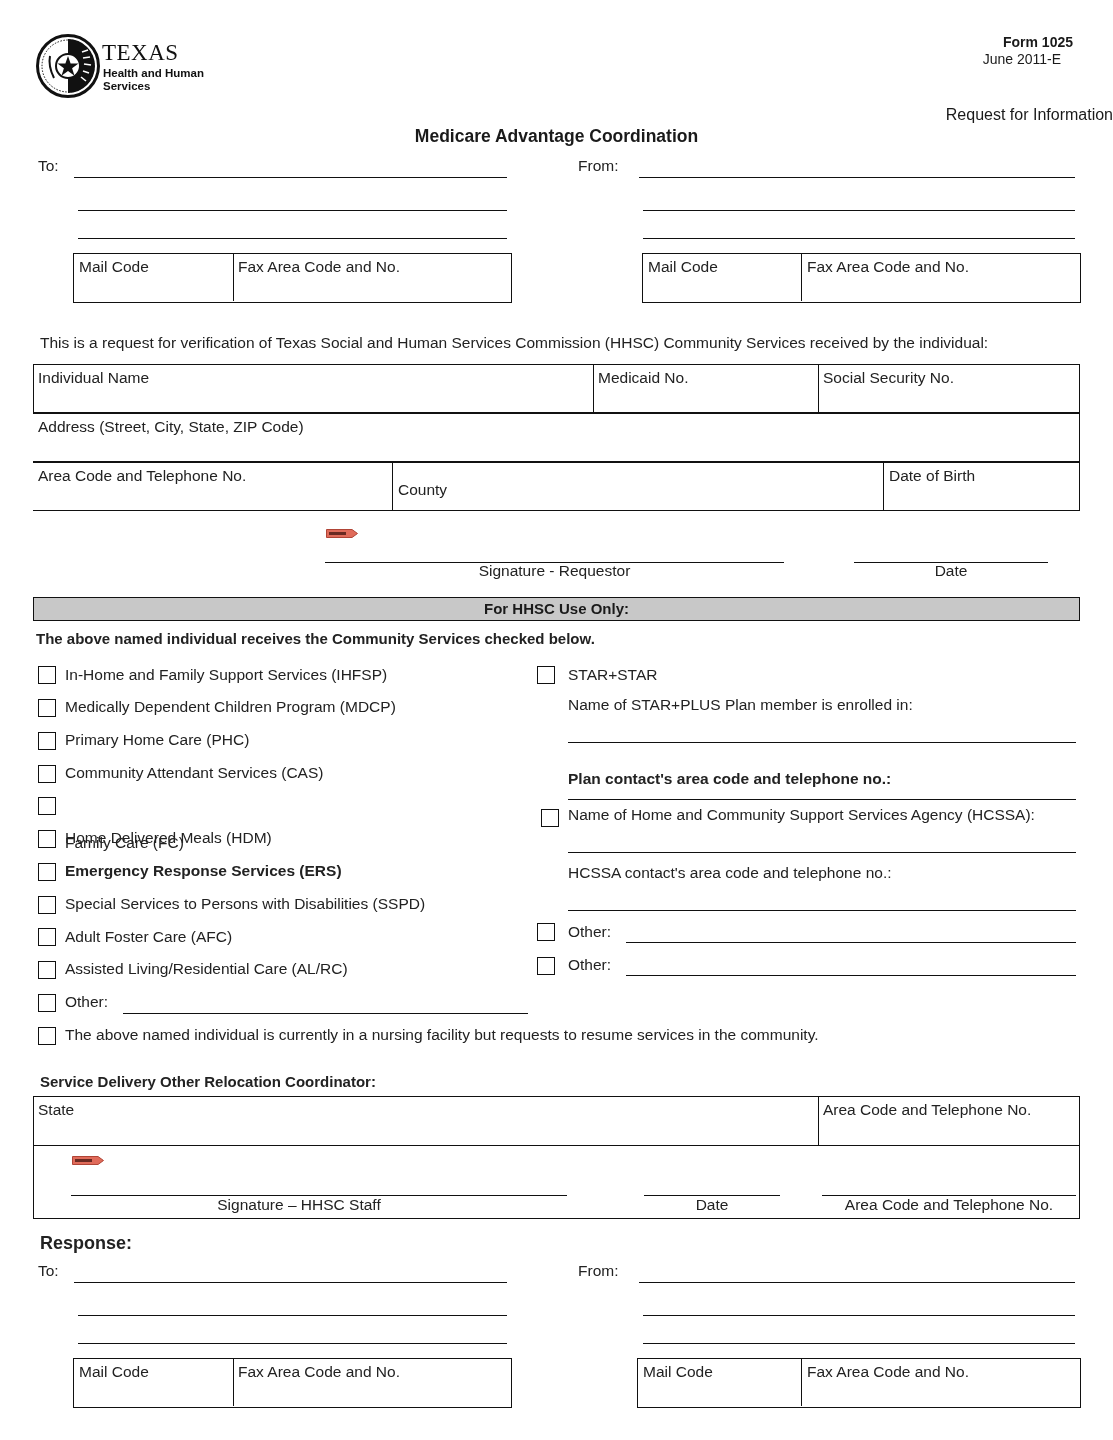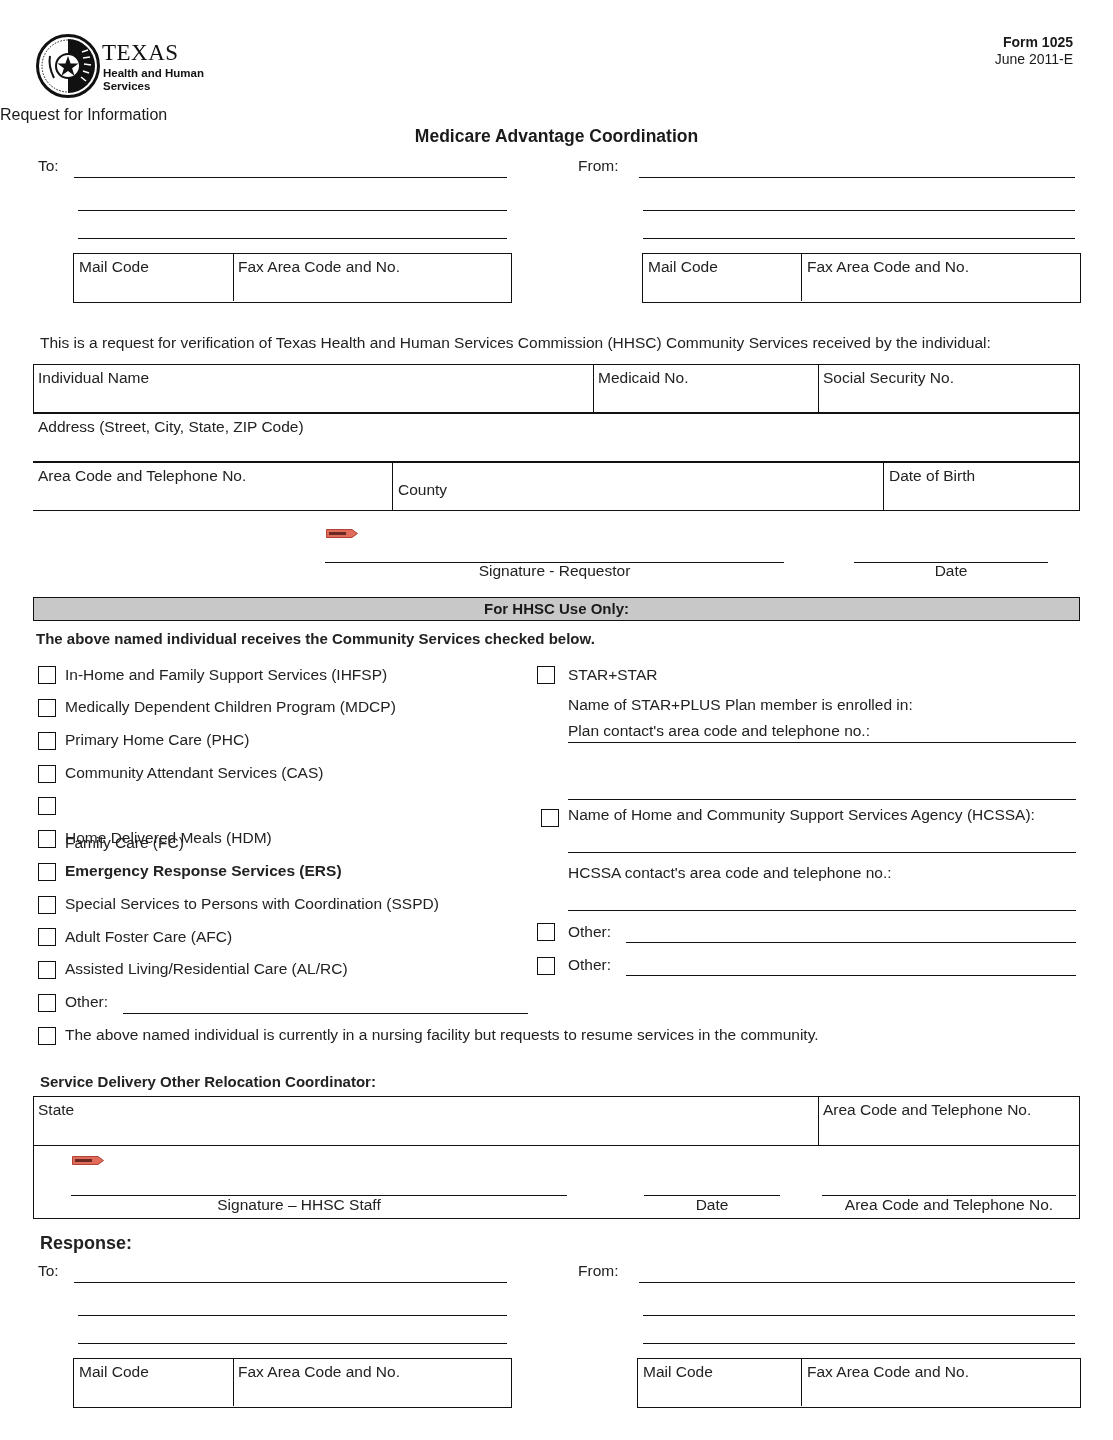--- a/index.html
+++ b/index.html
@@ -15,23 +15,23 @@
   .bold { font-weight:bold; }
   .sign-tag { position:absolute; width:32px; height:9px; }
 
   
   #logo { left:36px; top:34px; width:64px; height:64px; }
   #logo-texas { left:102px; top:40px; font-family:"Liberation Serif", serif; font-size:23px; letter-spacing:0.5px; color:#111; }
   #logo-hhs1 { left:103px; top:67px; font-size:11.5px; font-weight:bold; color:#111; }
   #logo-hhs2 { left:103px; top:80px; font-size:11.5px; font-weight:bold; color:#111; }
 
   #form-no { right:40px; top:34px; font-weight:bold; font-size:14px; text-align:right; }
-  #form-date { right:40px; top:51px; font-size:14px; text-align:right; }
-
-  #title-sub { left:0; width:1113px; top:106px; font-size:16px; text-align:left; }
+  #form-date { right:52px; top:51px; font-size:14px; text-align:right; }
+
+  #title-sub { left:0; width:1113px; top:106px; font-size:16px; text-align:right; }
   #title-main { left:0; width:1113px; top:126px; font-size:17.5px; font-weight:bold; text-align:center; }
 
   .hhsc-bar { position:absolute; left:33px; top:597px; width:1047px; height:24px; background:#c8c8c8; border:1.5px solid #111; box-sizing:border-box; }
 </style>
 </head>
 <body>
 
 <div id="logo" class="abs">
   <svg width="64" height="64" viewBox="0 0 64 64">
     <circle cx="32" cy="32" r="30.5" fill="#fff" stroke="#111" stroke-width="3"></circle>
@@ -79,21 +79,21 @@
   <div class="line" style="left:639px;top:177px;width:436px;"></div>
   <div class="line" style="left:643px;top:210px;width:432px;"></div>
   <div class="line" style="left:643px;top:238px;width:432px;"></div>
   <div class="box" style="left:642px;top:253px;width:439px;height:50px;">
     <div class="vline" style="left:158px;top:0;height:47px;"></div>
   </div>
   <div class="lbl" style="left:648px;top:258px;">Mail Code</div>
   <div class="lbl" style="left:807px;top:258px;">Fax Area Code and No.</div>
 </div>
 
-<div class="lbl" style="left:40px;top:334px;">This is a request for verification of Texas Health and Human Services Commission (HHSC) Community Services received by the individual:</div>
+<div class="lbl" style="left:40px;top:334px;">This is a request for verification of Texas Social and Human Services Commission (HHSC) Community Services received by the individual:</div>
 
 <div>
   <div class="line" style="left:33px;top:364px;width:1047px;"></div>
   <div class="line" style="left:33px;top:412px;width:1047px;border-top-width:2px;"></div>
   <div class="line" style="left:33px;top:461px;width:1047px;border-top-width:2px;"></div>
   <div class="line" style="left:33px;top:510px;width:1047px;"></div>
   <div class="vline" style="left:33px;top:364px;height:48px;"></div>
   <div class="vline" style="left:593px;top:364px;height:48px;"></div>
   <div class="vline" style="left:818px;top:364px;height:48px;"></div>
   <div class="vline" style="left:1079px;top:364px;height:146px;"></div>
@@ -149,21 +149,21 @@
   <div>
     <div class="cb" style="left:38px;top:830px;"></div>
     <div class="lbl" style="left:65px;top:829px;">Home Delivered Meals (HDM)</div>
   </div>
   <div>
     <div class="cb" style="left:38px;top:863px;"></div>
     <div class="lbl" style="left:65px;top:862px;font-weight:bold;">Emergency Response Services (ERS)</div>
   </div>
   <div>
     <div class="cb" style="left:38px;top:896px;"></div>
-    <div class="lbl" style="left:65px;top:895px;">Special Services to Persons with Coordination (SSPD)</div>
+    <div class="lbl" style="left:65px;top:895px;">Special Services to Persons with Disabilities (SSPD)</div>
   </div>
   <div>
     <div class="cb" style="left:38px;top:928px;"></div>
     <div class="lbl" style="left:65px;top:928px;">Adult Foster Care (AFC)</div>
   </div>
   <div>
     <div class="cb" style="left:38px;top:961px;"></div>
     <div class="lbl" style="left:65px;top:960px;">Assisted Living/Residential Care (AL/RC)</div>
   </div>
   <div>
@@ -175,21 +175,21 @@
     <div class="cb" style="left:38px;top:1027px;"></div>
     <div class="lbl" style="left:65px;top:1026px;">The above named individual is currently in a nursing facility but requests to resume services in the community.</div>
   </div>
 </div>
 
 <div>
   <div class="cb" style="left:537px;top:666px;"></div>
   <div class="lbl" style="left:568px;top:666px;">STAR+STAR</div>
   <div class="lbl" style="left:568px;top:696px;">Name of STAR+PLUS Plan member is enrolled in:</div>
   <div class="line" style="left:568px;top:742px;width:508px;"></div>
-  <div class="lbl" style="left:568px;top:722px;">Plan contact's area code and telephone no.:</div>
+  <div class="lbl" style="left:568px;top:770px;font-weight:bold;">Plan contact's area code and telephone no.:</div>
   <div class="line" style="left:568px;top:799px;width:508px;"></div>
   <div class="cb" style="left:541px;top:809px;"></div>
   <div class="lbl" style="left:568px;top:806px;">Name of Home and Community Support Services Agency (HCSSA):</div>
   <div class="line" style="left:568px;top:852px;width:508px;"></div>
   <div class="lbl" style="left:568px;top:864px;">HCSSA contact's area code and telephone no.:</div>
   <div class="line" style="left:568px;top:910px;width:508px;"></div>
 
   <div class="cb" style="left:537px;top:923px;"></div>
   <div class="lbl" style="left:568px;top:923px;">Other:</div>
   <div class="line" style="left:626px;top:942px;width:450px;"></div>

